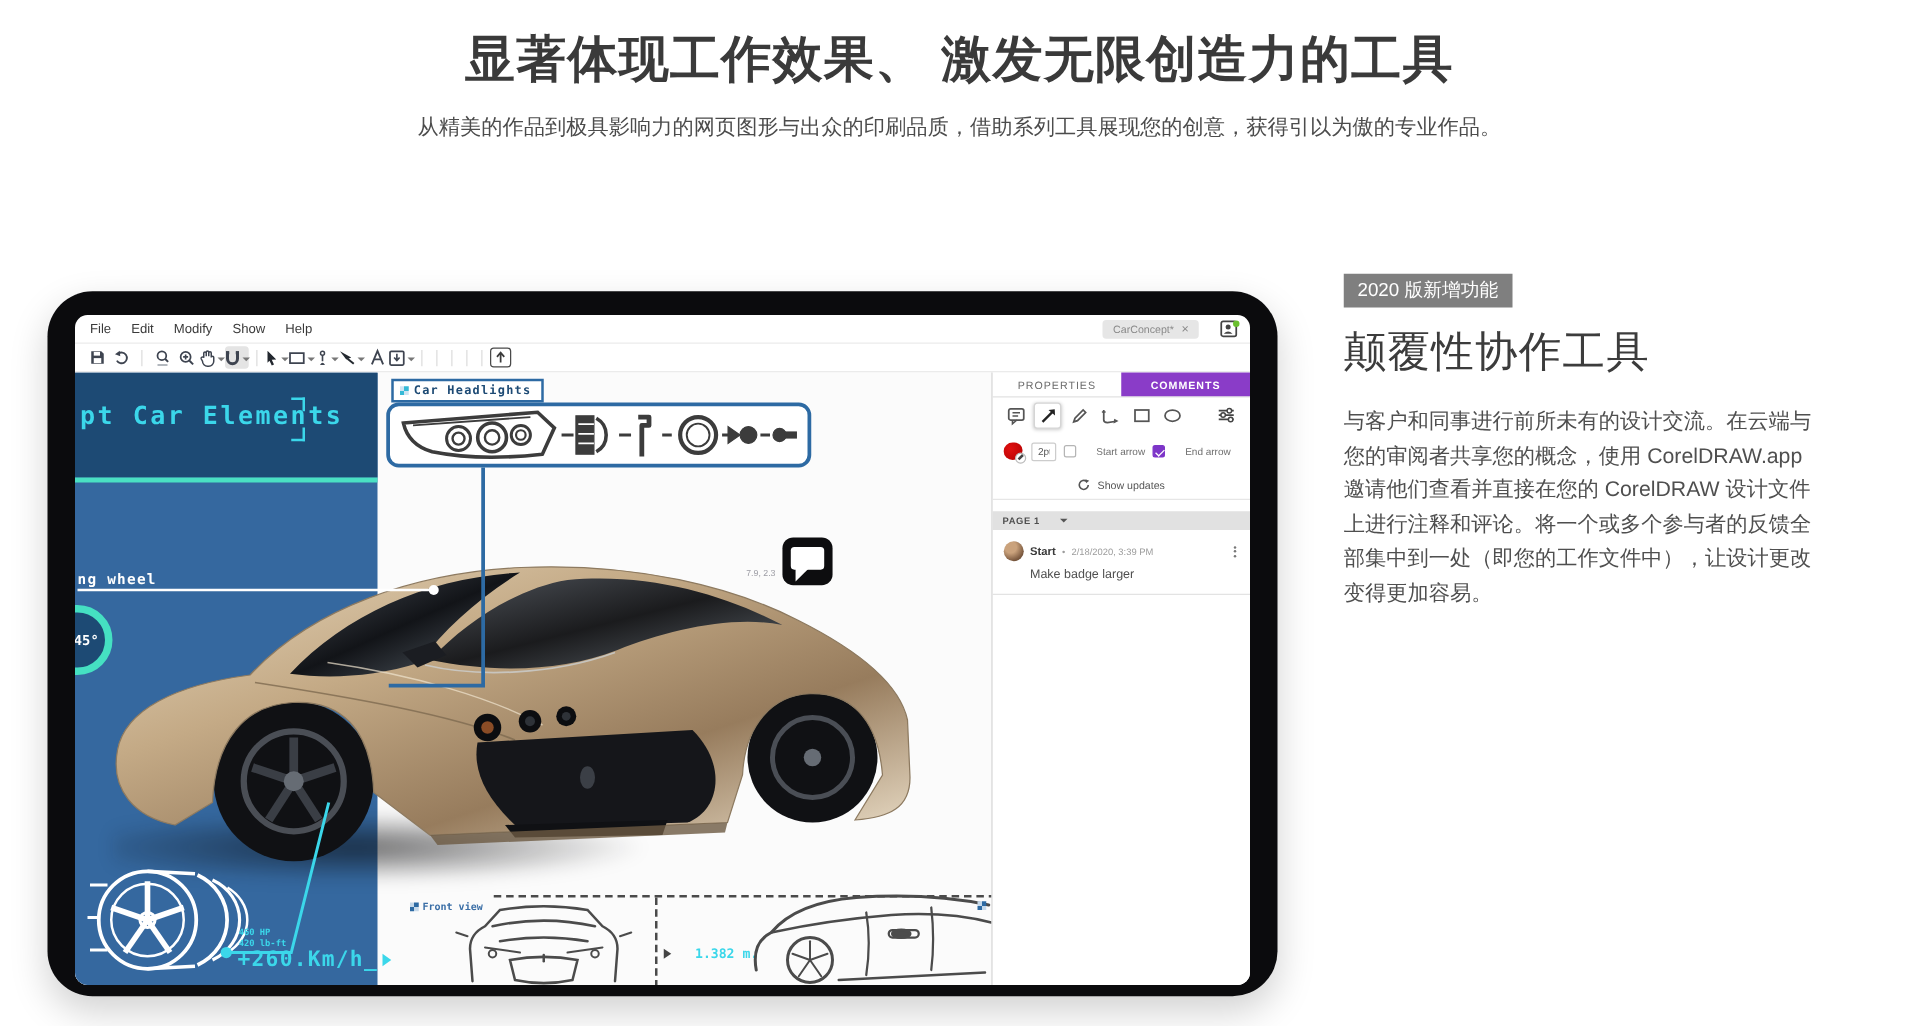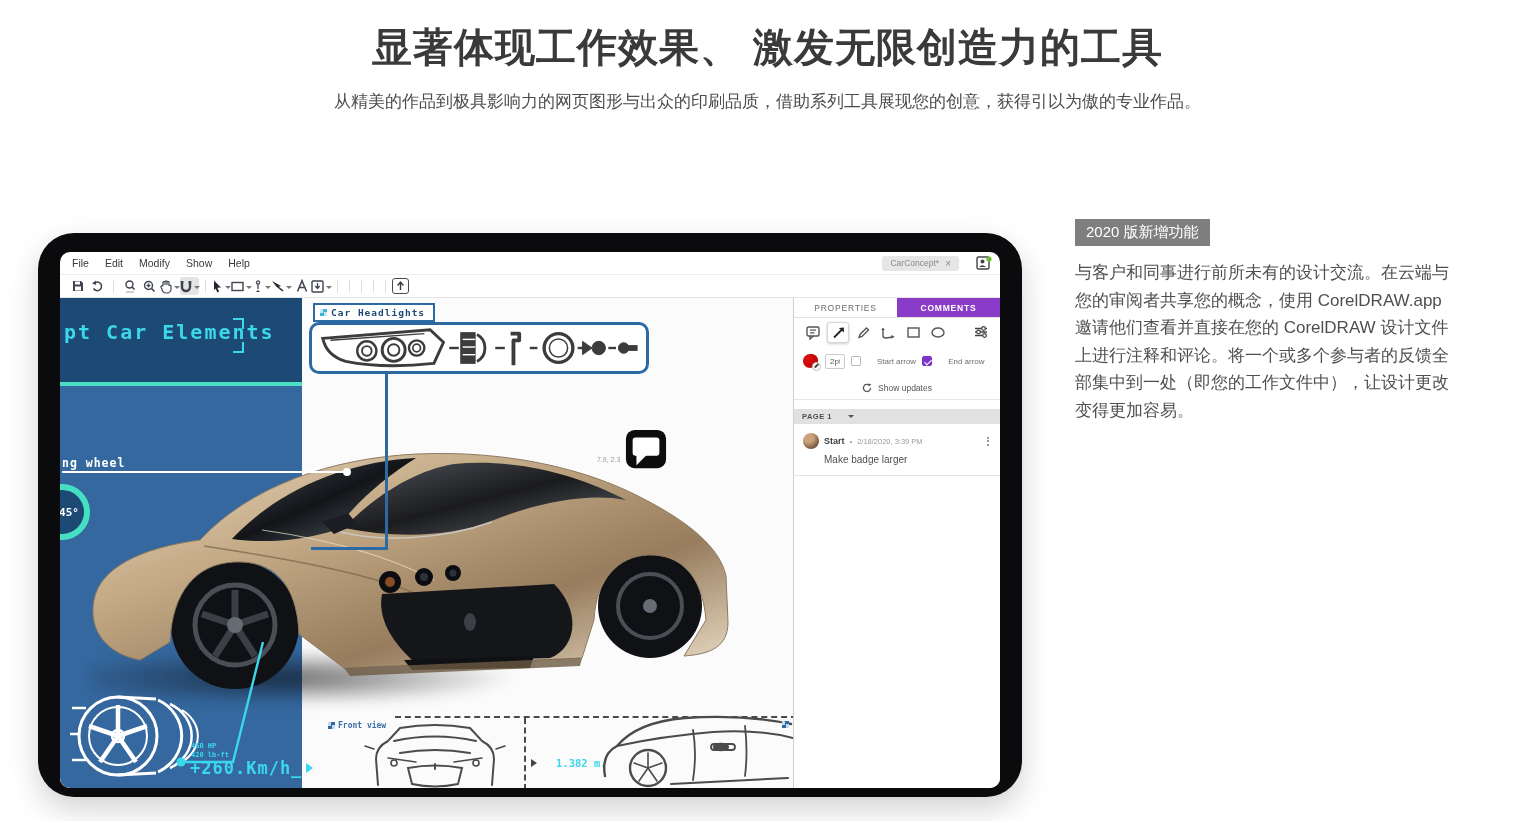--- a/index.html
+++ b/index.html
@@ -672,16 +672,17 @@
             </div>
             <div class="cbody">Make badge larger</div>
           </div>
         </div>
       </div>
     </div>
   </div>
 
   <div class="feature">
     <span class="badge">2020 版新增功能</span>
+    <h2>颠覆性协作工具</h2>
     <p>与客户和同事进行前所未有的设计交流。在云端与您的审阅者共享您的概念，使用 CorelDRAW.app 邀请他们查看并直接在您的 CorelDRAW 设计文件上进行注释和评论。将一个或多个参与者的反馈全部集中到一处（即您的工作文件中），让设计更改变得更加容易。</p>
   </div>
 
 </div>
 
 </body></html>

